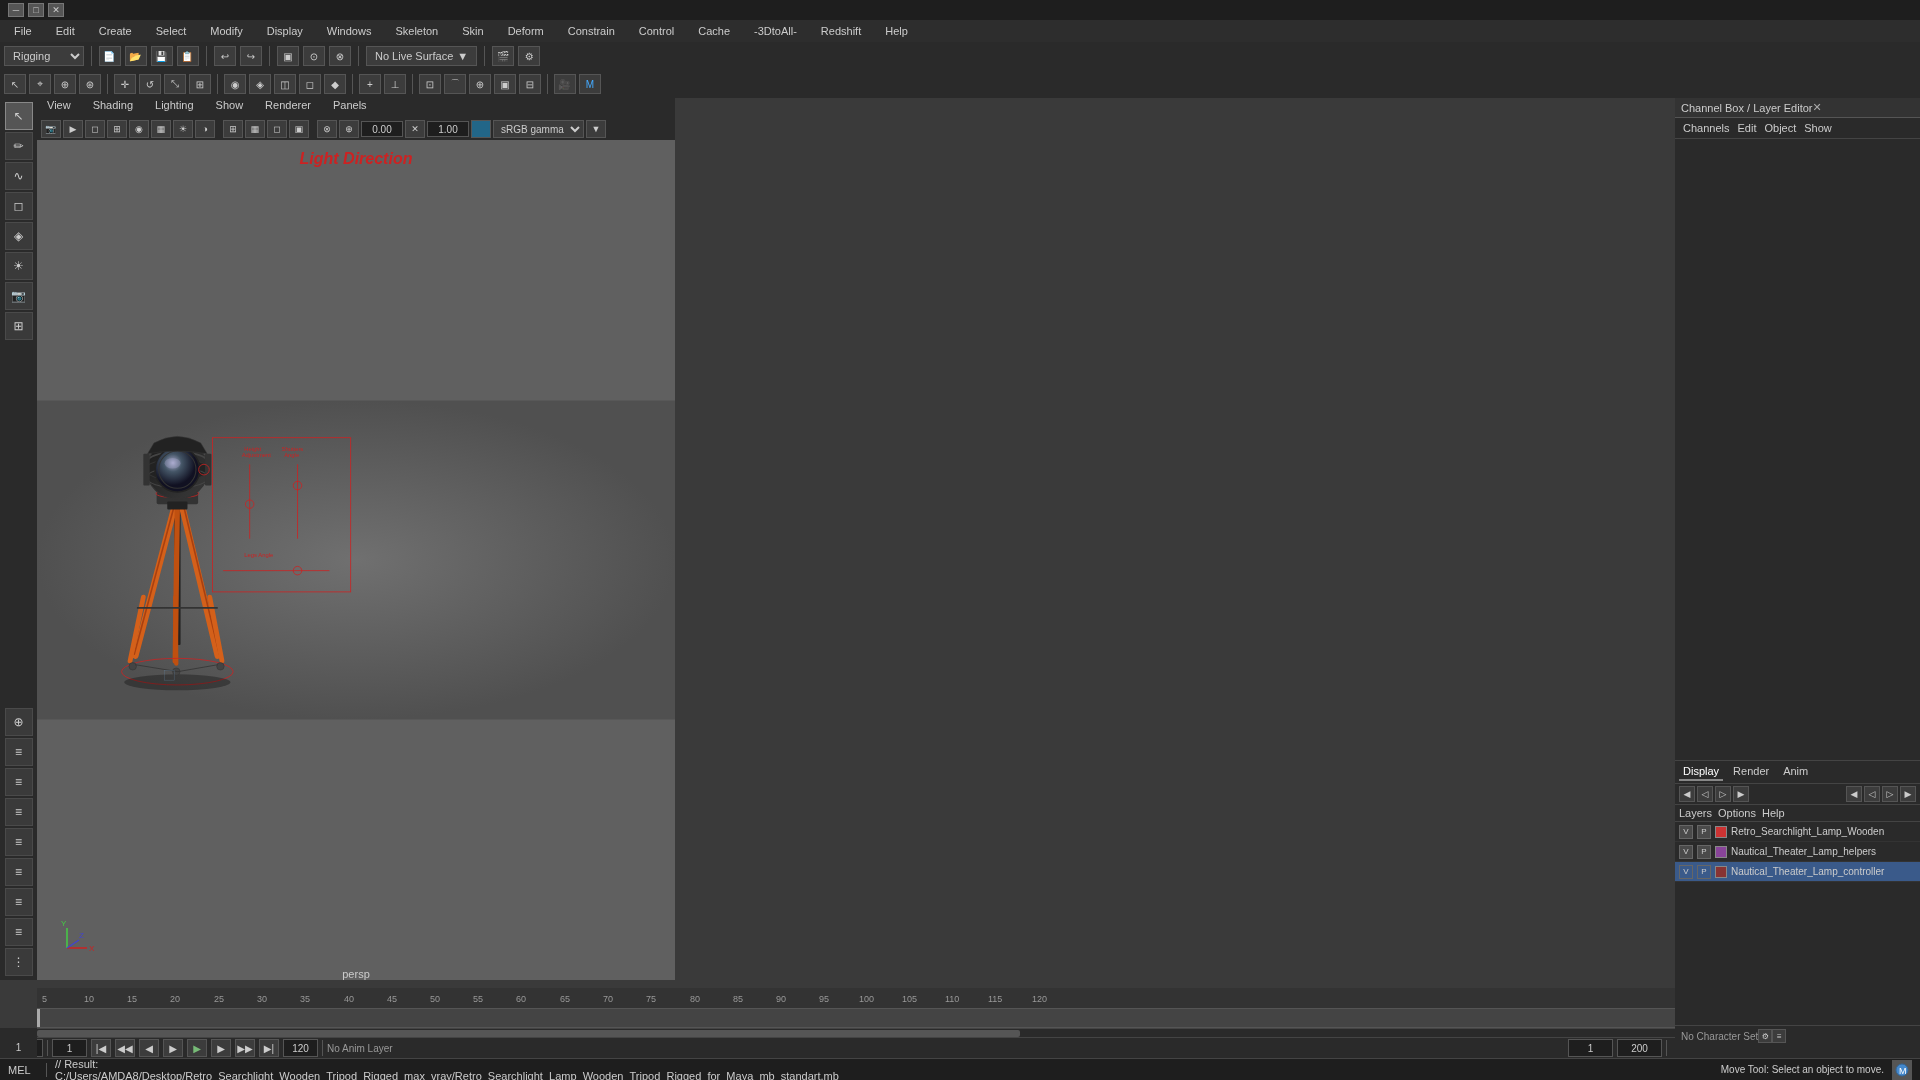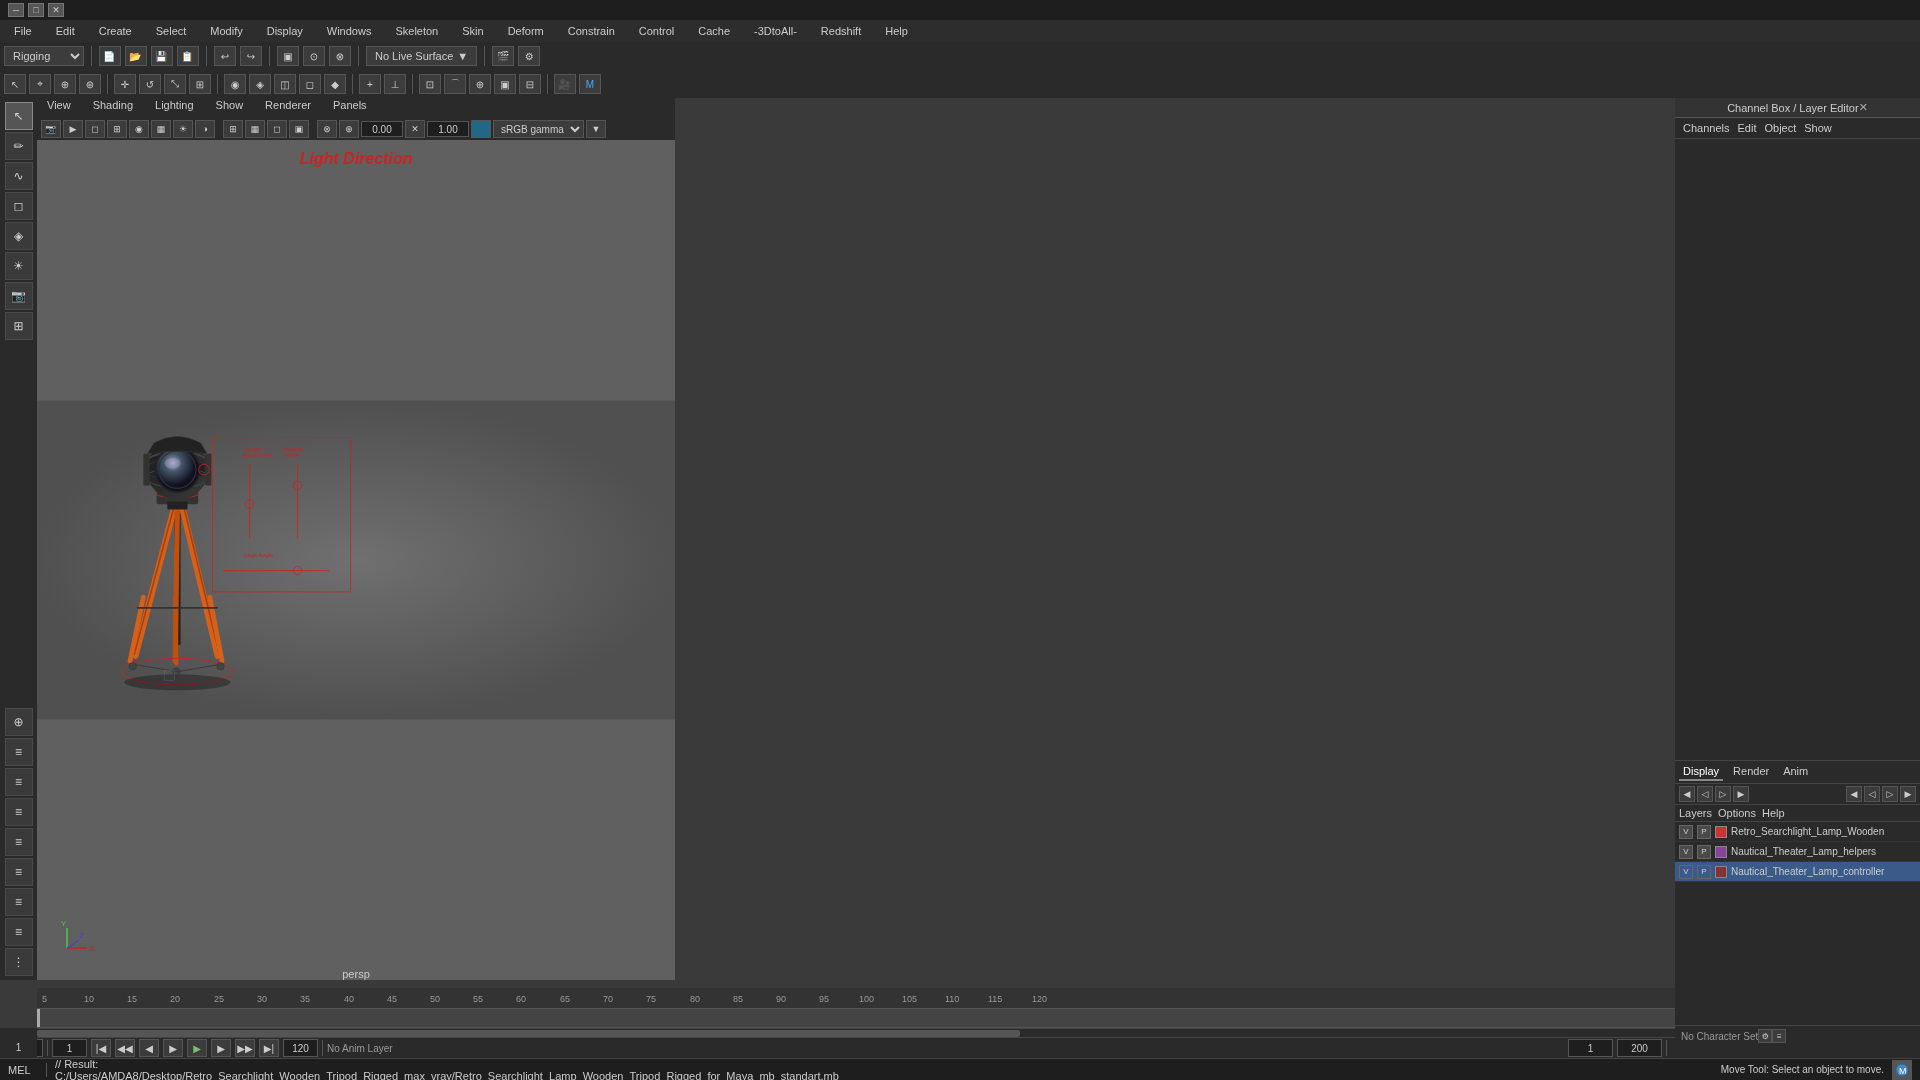--- a/index.html
+++ b/index.html
@@ -291,21 +291,21 @@
       background: #2a2a2a;
       display: flex;
       flex-direction: column;
     }
 
     #channel-box-header {
       height: 20px;
       background: #333;
       display: flex;
       align-items: center;
-      justify-content: center;
+      justify-content: flex-start;
       padding: 0 6px;
       border-bottom: 1px solid #555;
     }
     .channel-title {
       font-size: 11px;
       color: #ccc;
     }
     #channel-tabs {
       display: flex;
       padding: 2px 4px;

